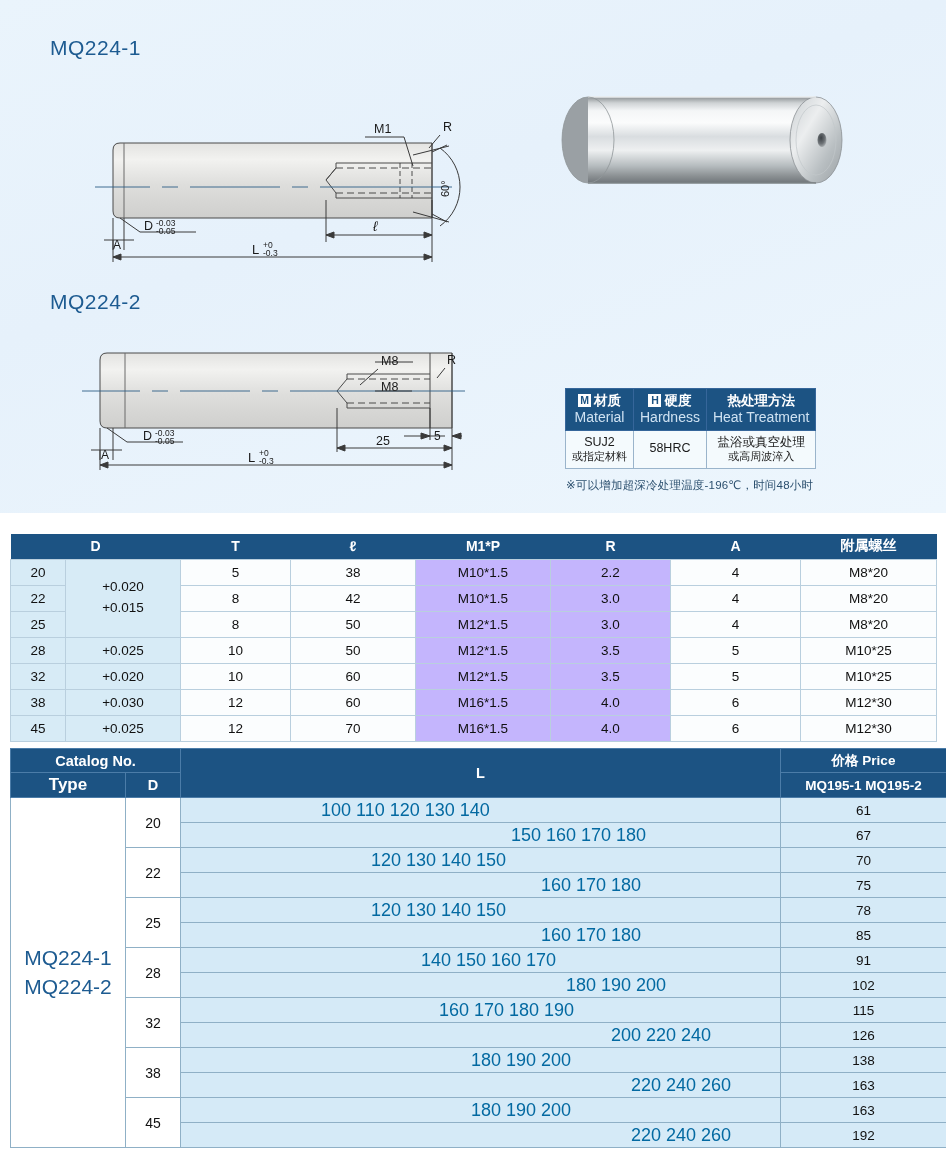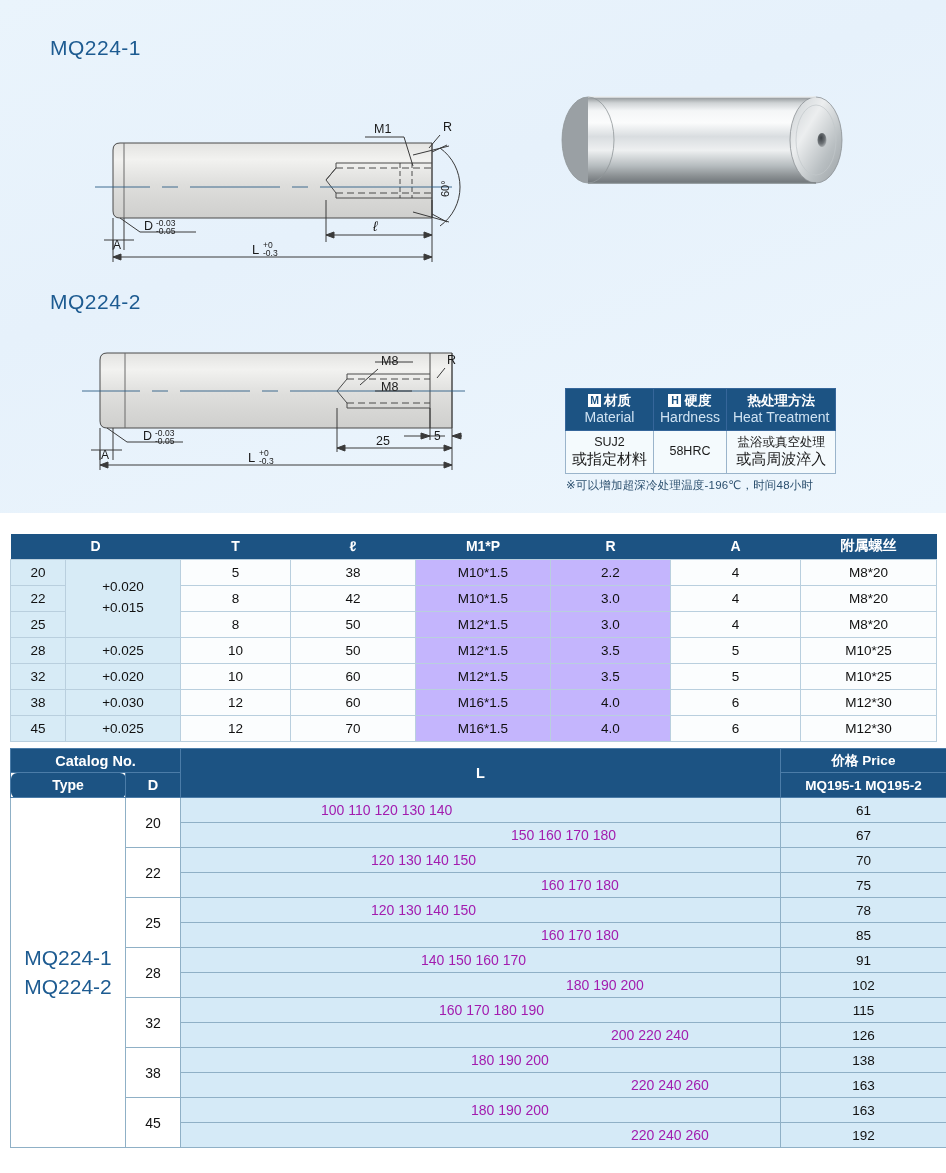--- a/index.html
+++ b/index.html
@@ -43,21 +43,21 @@
     border:1px solid #36669a; font-weight:bold; line-height:1.15;
   }
   #material-table th .cn{ font-size:13.5px; display:block; }
   #material-table th .en{ font-size:14px; display:block; color:#cfe2f2; font-weight:normal;}
   #material-table td{
     background:#f4fafd; border:1px solid #9ab4cb;
     text-align:center; color:#1a1a1a; padding:4px 6px;
     line-height:1.25;
   }
   #material-table td .l1{ font-size:12.5px; display:block; }
-  #material-table td .l2{ font-size:15px; display:block; }
+  #material-table td .l2{ font-size:11px; display:block; }
   .badge-sq{
     display:inline-block; background:#fff; color:#1c5383;
     width:13px; height:13px; line-height:13px; font-size:10.5px;
     text-align:center; margin-right:3px; vertical-align:1px; font-weight:bold;
   }
   #material-note{
     position:absolute; left:566px; top:478px;
     font-size:11.5px; color:#2b4f6e; letter-spacing:.2px;
   }
 
@@ -91,30 +91,30 @@
   #catalog-table td{ border:1px solid #8fb0c6; }
   .cat-type{
     background:#ffffff; color:#1d5b91; font-size:21px; text-align:center;
     line-height:1.35; vertical-align:middle;
   }
   .cat-d{
     background:#ffffff; color:#111; font-size:14px; text-align:center;
     vertical-align:middle;
   }
   .cat-L{
-    background:#d5eaf7; color:#a21caf; font-size:14px; height:25px;
+    background:#d5eaf7; color:#0369a1; font-size:18px; height:25px;
     padding:0 10px; white-space:nowrap;
   }
   .cat-L.row-a{ text-align:center; }
   .cat-L.row-b{ text-align:center; }
   .cat-price{
     background:#d5eaf7; color:#111; font-size:13.5px; text-align:center; height:25px;
   }
   .hdr-catalogno{ font-size:14.5px; height:24px;}
-  .hdr-type{ font-size:14px; height:25px;border-radius:6px;}
+  .hdr-type{ font-size:17px; height:25px;}
   .hdr-d{ font-size:14.5px;}
   .hdr-L{ font-size:14.5px;}
   .hdr-price{ font-size:13.5px; height:24px;}
   .hdr-pricecodes{ font-size:13.5px; height:25px; white-space:nowrap; overflow:hidden;}
   #footer-strip{
     position:absolute; left:10px; top:1160px; width:936px; height:12px;
     color:#cfe6f5; font-size:9px; text-align:center; overflow:hidden;
   }
   text{ font-family:"Liberation Sans","DejaVu Sans",sans-serif; }
 </style>

